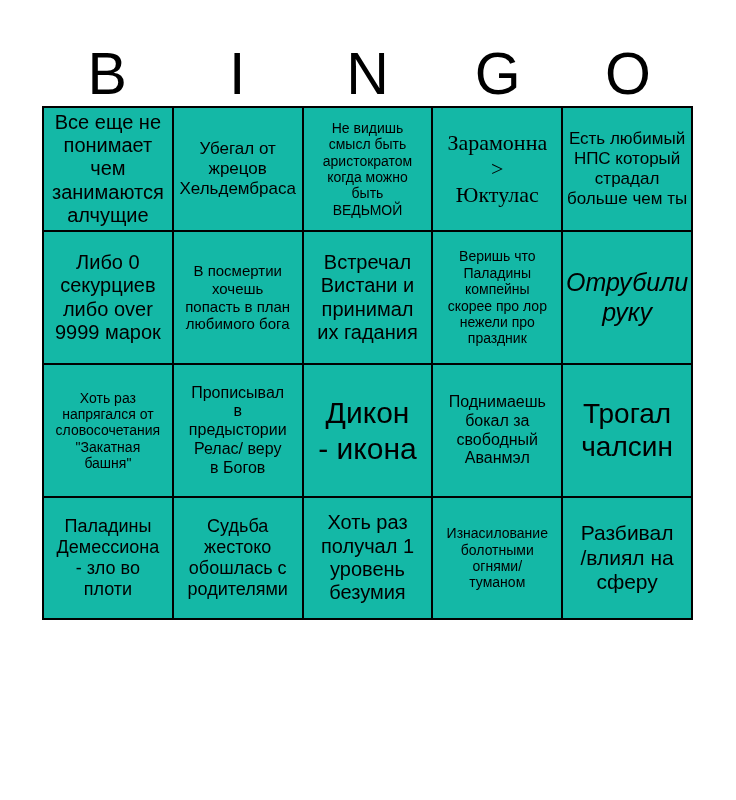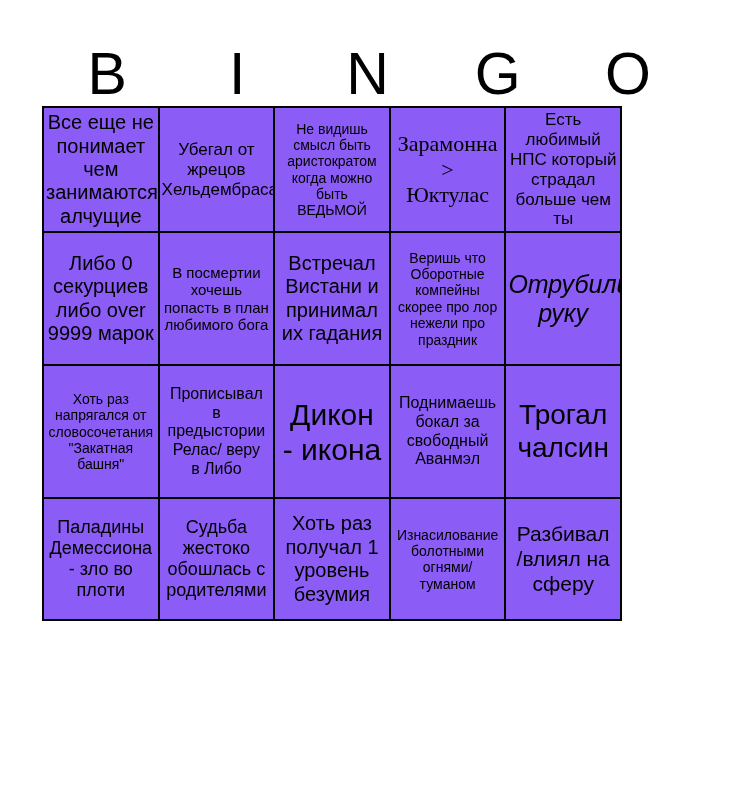--- a/index.html
+++ b/index.html
@@ -31,22 +31,22 @@
     flex: 1 1 0;
     text-align: center;
     font-size: 59px;
     line-height: 1;
     padding-bottom: 2px;
     color: #000000;
   }
   table.grid {
     border-collapse: collapse;
     table-layout: fixed;
-    width: 580px;
-    background: #8b5cf6;
+    width: 651px;
+    background: #14b8a6;
   }
   table.grid td {
     border: 2px solid #000000;
     width: 20%;
     text-align: center;
     vertical-align: middle;
     padding: 2px;
     white-space: pre-line;
     line-height: 1.17;
     overflow: hidden;
@@ -116,39 +116,39 @@
 9999 марок</td>
         <td class="fs15">В посмертии
 хочешь
 попасть в план
 любимого бога</td>
         <td class="fs20">Встречал
 Вистани и
 принимал
 их гадания</td>
         <td class="fs14">Веришь что
-Оборотные
+Паладины
 компейны
 скорее про лор
 нежели про
 праздник</td>
         <td class="fs25">Отрубили
 руку</td>
       </tr>
       <tr class="r4">
         <td class="fs14">Хоть раз
 напрягался от
 словосочетания
 "Закатная
 башня"</td>
         <td class="fs16">Прописывал
 в
 предыстории
 Релас/ веру
-в Либо</td>
+в Богов</td>
         <td class="fs30">Дикон
 - икона</td>
         <td class="fs16">Поднимаешь
 бокал за
 свободный
 Аванмэл</td>
         <td class="fs28">Трогал
 чалсин</td>
       </tr>
       <tr class="r5">

